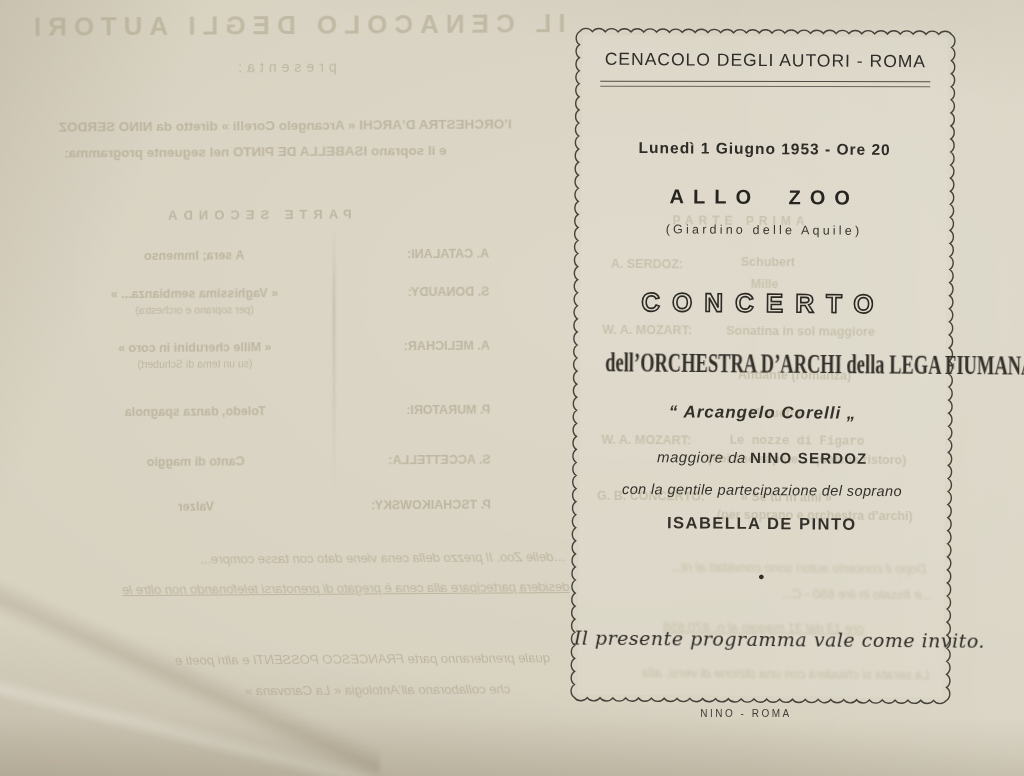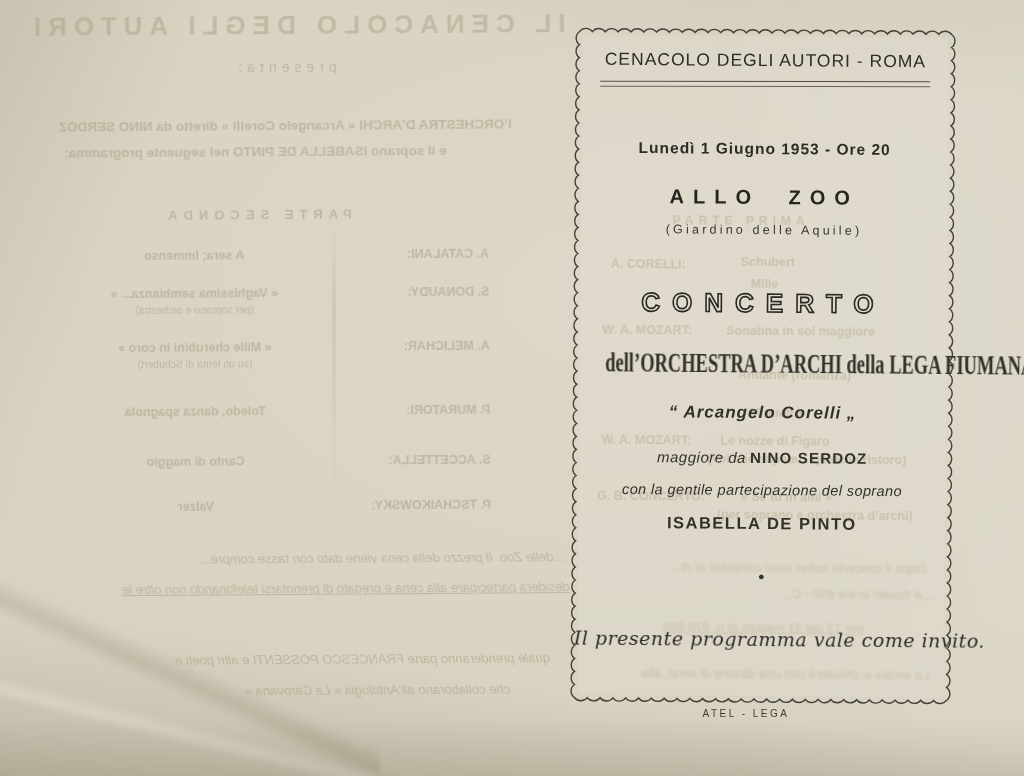--- a/index.html
+++ b/index.html
@@ -81,21 +81,21 @@
     color:#aaa285;opacity:.42;filter:blur(.6px);}
   .ghost-card *{position:absolute;white-space:nowrap;}
   .gc-part{top:182px;left:40px;width:220px;text-align:center;font-size:12px;font-weight:bold;letter-spacing:5px;}
   .gc .c{font-size:12.5px;font-weight:bold;}
   .gc .p{font-size:12.5px;font-weight:bold;}
   .gc-r1c{top:226px;left:20px;} .gc-r1p{top:223px;left:150px;}
   .gc-r2p{top:245px;left:160px;}
   .gc-r3c{top:292px;left:12px;} .gc-r3p{top:292px;left:136px;}
   .gc-r4p{top:336px;left:148px;font-weight:normal;font-size:11.5px;}
   .gc-r5p{top:374px;left:160px;font-weight:normal;font-size:11.5px;}
-  .gc-r6c{top:402px;left:12px;} .gc-r6p{top:402px;left:131px;}
+  .gc-r6c{top:402px;left:12px;} .gc-r6p{top:402px;left:140px;font-family:Liberation Mono, monospace;}
   .gc-r7p{top:420px;left:118px;font-weight:normal;font-size:11px;}
   .gc-r8c{top:458px;left:8px;}  .gc-r8p{top:458px;left:152px;}
   .gc-r9p{top:476px;left:128px;font-weight:normal;font-size:11px;}
   .ghost-card-notes{position:absolute;left:10px;top:0;width:350px;height:668px;
     color:#a89f82;opacity:.40;filter:blur(.8px);transform:scaleX(-1);}
   .ghost-card-notes *{position:absolute;white-space:nowrap;font-size:13px;font-style:italic;}
   .gcn-1{top:528px;left:8px;} .gcn-2{top:554px;left:2px;}
   .gcn-3{top:588px;left:70px;text-decoration:underline;}
   .gcn-4{top:634px;left:4px;}
 </style>
@@ -145,21 +145,21 @@
   <div class="gl-note gl-n2">desidera partecipare alla cena è pregato di prenotarsi telefonando non oltre le</div>
   <div class="gl-note gl-n3">quale prenderanno parte FRANCESCO POSSENTI e altri poeti e</div>
   <div class="gl-note gl-n4">che collaborano all’Antologia « La Carovana »</div>
 </div>
 
 <div class="card">
   <div class="card-bg"></div>
 
   <div class="ghost-card gc">
     <div class="gc-part">PARTE PRIMA</div>
-    <span class="c gc-r1c">A. CORELLI:</span>
+    <span class="c gc-r1c">A. SERDOZ:</span>
     <span class="p gc-r1p">Schubert</span>
     <span class="p gc-r2p">Mille</span>
     <span class="c gc-r3c">W. A. MOZART:</span>
     <span class="p gc-r3p">Sonatina in sol maggiore</span>
     <span class="p gc-r4p">Andante (romanza)</span>
     <span class="p gc-r5p">Minuetto</span>
     <span class="c gc-r6c">W. A. MOZART:</span>
     <span class="p gc-r6p">Le nozze di Figaro</span>
     <span class="p gc-r7p">(Voi che sapete... qualche ristoro)</span>
     <span class="c gc-r8c">G. B. CONCERTO:</span>
@@ -191,13 +191,13 @@
     <span class="pre">maggiore da</span>
     <span> </span>
     <span class="name">NINO SERDOZ</span>
   </div>
   <div class="ct guest-line">con la gentile partecipazione del soprano</div>
   <div class="ct guest-name">ISABELLA DE PINTO</div>
   <div class="ct sep-dot">●</div>
   <div class="ct invitation">Il presente programma vale come invito.</div>
 </div>
 
-<div class="imprint">ATEL - LEGA</div>
+<div class="imprint">NINO - ROMA</div>
 
 </body></html>

